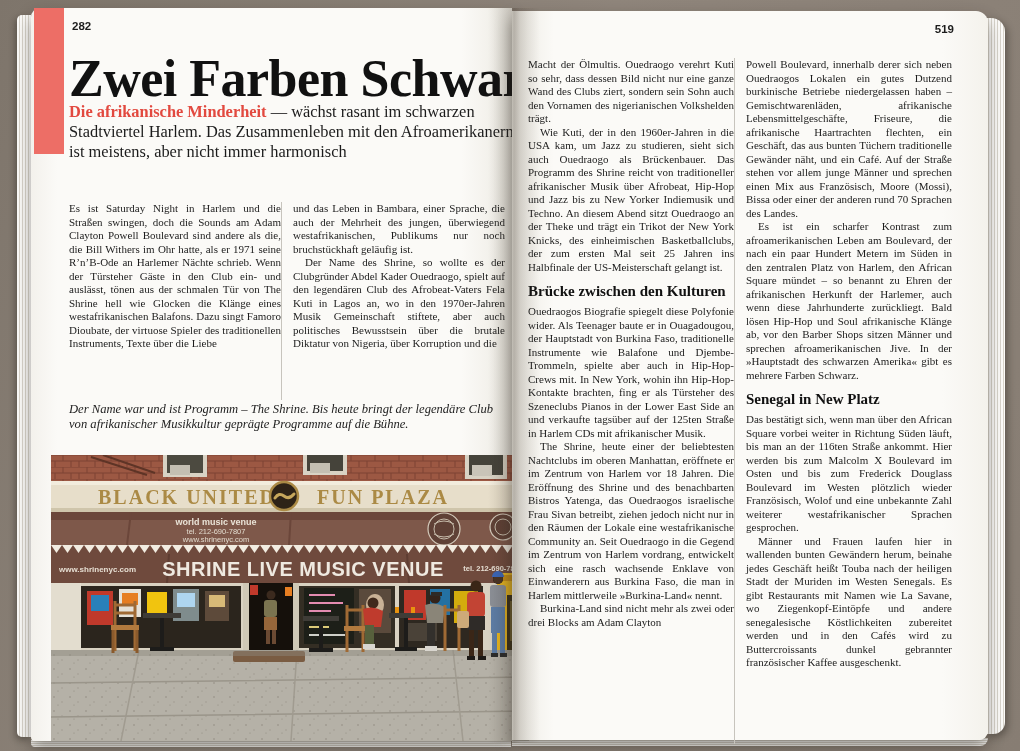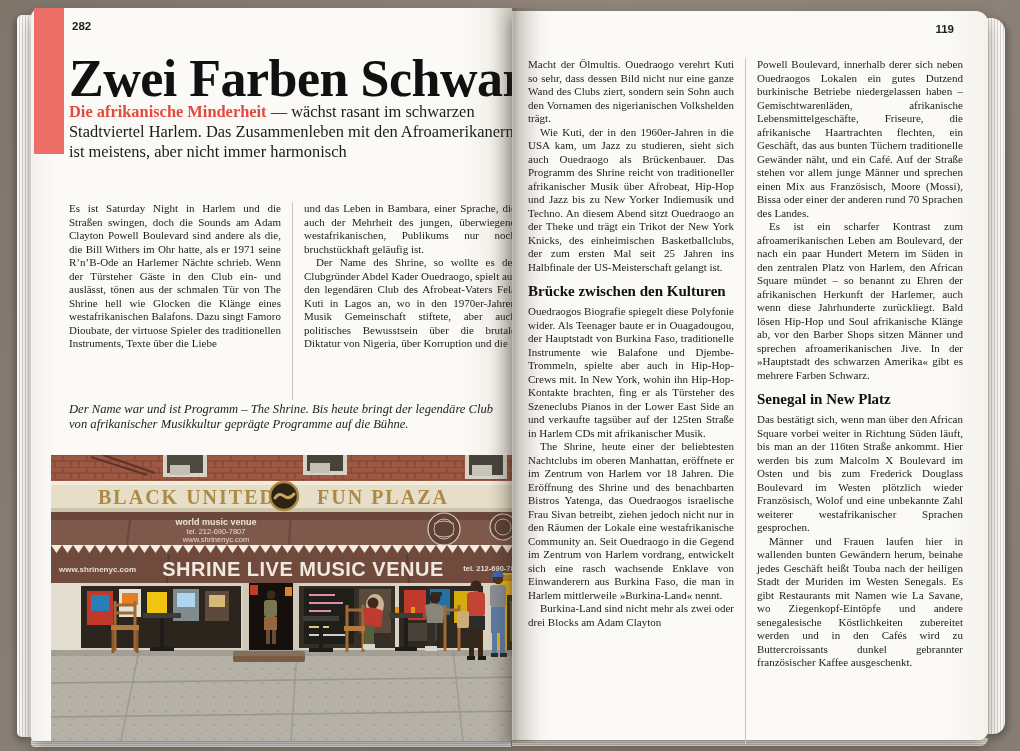--- a/index.html
+++ b/index.html
@@ -33,26 +33,26 @@
   .pagenum{position:absolute;font-family:"Liberation Sans",sans-serif;font-weight:bold;font-size:11.5px;color:#1d1d1d;}
   .pn-left{left:41px;top:12px;}
   .pn-right{right:34px;top:12px;}
   .title{
     position:absolute;left:38px;top:41px;width:440px;
     font-size:52px;font-weight:bold;color:#111;letter-spacing:-0.5px;white-space:nowrap;text-align:center;
   }
   .lead{position:absolute;left:38px;top:94px;width:446px;font-size:16.4px;line-height:20px;color:#1b1b1b;}
   .lead .hl{color:#e2493f;font-weight:bold;margin-top:7px;}
 
-  .cols-left{position:absolute;left:38px;top:194px;width:447px;height:198px;display:flex;overflow:hidden;justify-content:space-between;}
+  .cols-left{position:absolute;left:38px;top:194px;width:447px;height:198px;display:flex;overflow:hidden;}
   .cols-right{position:absolute;left:16px;top:47px;width:437px;height:686px;display:flex;overflow:hidden;}
   .col{font-size:11px;line-height:13.5px;color:#1c1c1c;text-align:justify;}
   .cols-left .col{width:212px;}
   .cols-right .col{width:206px;}
-  .col + .col{border-left:1px solid #c7c4bd;padding-left:11px;margin-left:11px;}
+  .col + .col{border-left:1px solid #c7c4bd;padding-left:11px;margin-left:0;}
   .col p{margin:0;text-indent:12px;}
   .col p.first{text-indent:0;}
   .subhead{font-size:15px;font-weight:bold;line-height:17px;color:#111;margin:9px 0 5px 0;text-align:left;}
 
   .caption{position:absolute;left:38px;top:394px;width:442px;font-size:12.6px;line-height:15px;font-style:italic;color:#222;}
 
   .photo{position:absolute;left:20px;top:447px;width:478px;height:286px;overflow:hidden;}
   .photo svg{display:block;}
 
   
@@ -299,21 +299,21 @@
             <rect x="449" y="177" width="5" height="22" fill="#5d7da6"></rect>
             <rect x="440" y="198" width="7" height="4" fill="#2b2b2b"></rect>
             <rect x="449" y="198" width="7" height="4" fill="#2b2b2b"></rect>
           </g>
         </g>
       </svg>
     </div>
   </div>
 
   <div class="page page-right">
-    <div class="pagenum pn-right">119</div>
+    <div class="pagenum pn-right">519</div>
 
     <div class="cols-right">
       <div class="col">
         <p class="first">Macht der Ölmultis. Ouedraogo verehrt Kuti so sehr, dass dessen Bild nicht nur eine ganze Wand des Clubs ziert, sondern sein Sohn auch den Vornamen des nigerianischen Volkshelden trägt.</p>
         <p>Wie Kuti, der in den 1960er-Jahren in die USA kam, um Jazz zu studieren, sieht sich auch Ouedraogo als Brückenbauer. Das Programm des Shrine reicht von traditioneller afrikanischer Musik über Afrobeat, Hip-Hop und Jazz bis zu New Yorker Indiemusik und Techno. An diesem Abend sitzt Ouedraogo an der Theke und trägt ein Trikot der New York Knicks, des einheimischen Basketballclubs, der zum ersten Mal seit 25 Jahren ins Halbfinale der US-Meisterschaft gelangt ist.</p>
         <div class="subhead">Brücke zwischen den Kulturen</div>
         <p class="first">Ouedraogos Biografie spiegelt diese Polyfonie wider. Als Teenager baute er in Ouagadougou, der Hauptstadt von Burkina Faso, traditionelle Instrumente wie Balafone und Djembe-Trommeln, spielte aber auch in Hip-Hop-Crews mit. In New York, wohin ihn Hip-Hop-Kontakte brachten, fing er als Türsteher des Szeneclubs Pianos in der Lower East Side an und verkaufte tagsüber auf der 125ten Straße in Harlem CDs mit afrikanischer Musik.</p>
         <p>The Shrine, heute einer der beliebtesten Nachtclubs im oberen Manhattan, eröffnete er im Zentrum von Harlem vor 18 Jahren. Die Eröffnung des Shrine und des benachbarten Bistros Yatenga, das Ouedraogos israelische Frau Sivan betreibt, ziehen jedoch nicht nur in den Räumen der Lokale eine westafrikanische Community an. Seit Ouedraogo in die Gegend im Zentrum von Harlem vordrang, entwickelt sich eine rasch wachsende Enklave von Einwanderern aus Burkina Faso, die man in Harlem mittlerweile »Burkina-Land« nennt.</p>
         <p>Burkina-Land sind nicht mehr als zwei oder drei Blocks am Adam Clayton</p>
       </div>

